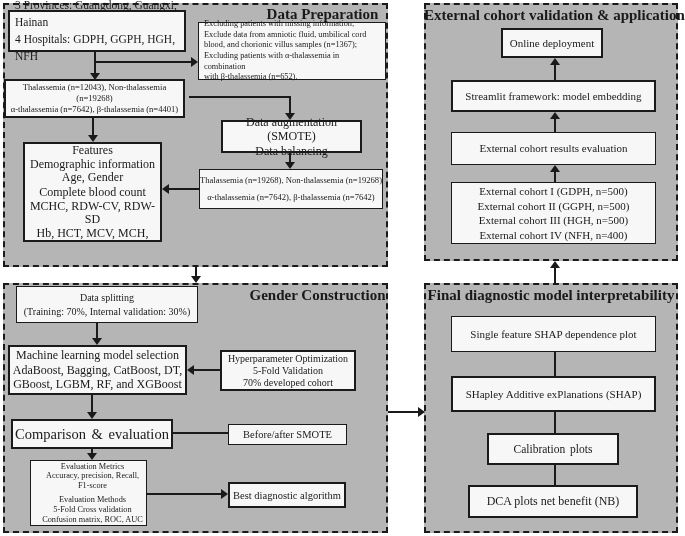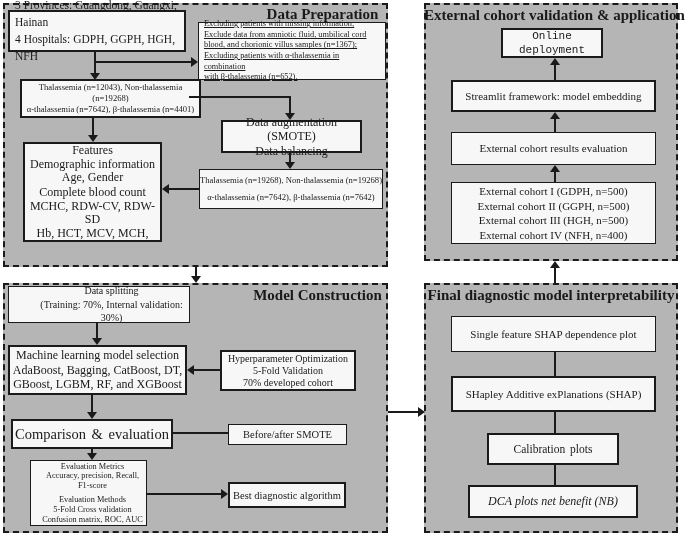--- a/index.html
+++ b/index.html
@@ -30,53 +30,53 @@
   .fs86 { font-size:8.6px;  line-height:11px; }
   .fs10 { font-size:10px;   line-height:13.5px; }
   .fs105{ font-size:10.5px; line-height:13px; }
   .fs11 { font-size:11px;   line-height:14.5px; }
   .fs115{ font-size:11.5px; line-height:17px; }
   .fs12 { font-size:12px;   line-height:14.5px; }
   .fs14 { font-size:14.5px; line-height:16px; word-spacing:2px; }
 
   .features-box div:empty { height:7px; }
   .metrics-box div:nth-child(4) { margin-top:4px; }
-  .exclusion-box { padding:18px 5px;text-decoration:underline; }
+  .exclusion-box { padding:18px 5px; }
   .exclusion-box div { width:100%; }
   .sources-box { padding-left:5px; }
 </style>
 </head>
 <body>
 
 <div class="stage">
 
   <section class="panel" style="left:3px; top:3px; width:385px; height:264px;"></section>
   <section class="panel" style="left:424px; top:3px; width:254px; height:258px;"></section>
   <section class="panel" style="left:3px; top:283px; width:385px; height:250px;"></section>
   <section class="panel" style="left:424px; top:283px; width:254px; height:250px;"></section>
 
   <div class="ptitle" style="left:250px; top:6px; width:145px;">Data Preparation</div>
   <div class="ptitle" style="left:424px; top:7px; width:254px;">External cohort validation &amp; application</div>
-  <div class="ptitle" style="left:245px; top:287px; width:145px;">Model Construction</div>
+  <div class="ptitle" style="left:245px; top:287px; width:145px;">Gender Construction</div>
   <div class="ptitle" style="left:424px; top:287px; width:254px;">Final diagnostic model interpretability</div>
 
   <div class="box b2 fs115 left-align sources-box" style="left:8px; top:10px; width:178px; height:42px;">
       <div>3 Provinces: Guangdong, Guangxi, Hainan</div>
       <div>4 Hospitals: GDPH, GGPH, HGH, NFH</div>
     </div>
 
   <div class="box fs8 left-align exclusion-box" style="left:198px; top:22px; width:188px; height:58px;">
       <div>Excluding patients with missing information;</div>
       <div>Exclude data from amniotic fluid, umbilical cord</div>
       <div>blood, and chorionic villus samples (n=1367);</div>
       <div>Excluding patients with α-thalassemia in combination</div>
       <div>with β-thalassemia (n=652).</div>
     </div>
 
-  <div class="box b2 fs86 evenly" style="left:20px; top:79px; width:181px; height:39px;align-items:center;">
+  <div class="box b2 fs86 evenly" style="left:4px; top:79px; width:181px; height:39px;align-items:center;">
       <div>Thalassemia (n=12043), Non-thalassemia (n=19268)</div>
       <div>α-thalassemia (n=7642), β-thalassemia (n=4401)</div>
     </div>
 
   <div class="box b2 fs12" style="left:221px; top:120px; width:141px; height:33px;">
       <div>Data augmentation (SMOTE)</div>
       <div>Data balancing</div>
     </div>
 
   <div class="box fs86 evenly" style="left:199px; top:169px; width:184px; height:40px;">
@@ -87,34 +87,34 @@
   <div class="box b25 fs12 features-box" style="left:23px; top:142px; width:139px; height:100px; line-height:13.5px;">
       <div>Features</div>
       <div>Demographic information</div>
       <div>Age, Gender</div>
       <div></div>
       <div>Complete blood count</div>
       <div>MCHC, RDW-CV, RDW-SD</div>
       <div>Hb, HCT, MCV, MCH,</div>
     </div>
 
-  <div class="box b2 fs11" style="left:501px; top:28px; width:102px; height:30px;font-family:Liberation Mono, monospace;">Online deployment</div>
+  <div class="box b2 fs11" style="left:501px; top:28px; width:102px; height:30px;">Online deployment</div>
 
   <div class="box b2 fs11" style="left:451px; top:80px; width:205px; height:32px;">Streamlit framework: model embedding</div>
 
   <div class="box fs11" style="left:451px; top:132px; width:205px; height:33px;">External cohort results evaluation</div>
 
   <div class="box fs11" style="left:451px; top:182px; width:205px; height:62px;">
       <div>External cohort I (GDPH, n=500)</div>
       <div>External cohort II (GGPH, n=500)</div>
       <div>External cohort III (HGH, n=500)</div>
       <div>External cohort IV (NFH, n=400)</div>
     </div>
 
-  <div class="box fs10" style="left:8px; top:286px; width:182px; height:37px;padding-left:25px;">
+  <div class="box fs10" style="left:16px; top:286px; width:182px; height:37px;">
       <div>Data splitting</div>
       <div>(Training: 70%, Internal validation: 30%)</div>
     </div>
 
   <div class="box b25 fs12" style="left:8px; top:345px; width:179px; height:50px;">
       <div>Machine learning model selection</div>
       <div>AdaBoost, Bagging, CatBoost, DT,</div>
       <div>GBoost, LGBM, RF, and XGBoost</div>
     </div>
 
@@ -138,21 +138,21 @@
     </div>
 
   <div class="box b2 fs105" style="left:228px; top:482px; width:118px; height:26px;">Best diagnostic algorithm</div>
 
   <div class="box fs11" style="left:451px; top:316px; width:205px; height:36px;">Single feature SHAP dependence plot</div>
 
   <div class="box b2 fs11" style="left:451px; top:376px; width:205px; height:36px;">SHapley Additive exPlanations (SHAP)</div>
 
   <div class="box b2 fs115" style="left:487px; top:433px; width:132px; height:32px; word-spacing:2px;">Calibration plots</div>
 
-  <div class="box b2 fs12" style="left:468px; top:485px; width:170px; height:33px;font-style:italic;">DCA plots net benefit (NB)</div>
+  <div class="box b2 fs12" style="left:468px; top:485px; width:170px; height:33px;">DCA plots net benefit (NB)</div>
 
   <div class="vl" style="left:94px; top:52px; height:21px;"></div>
   <div class="arr down" style="left:90px; top:73px;"></div>
   <div class="hl" style="left:94px; top:61px; width:97px;"></div>
   <div class="arr right" style="left:191px; top:57px;"></div>
   <div class="vl" style="left:92px; top:118px; height:18px;"></div>
   <div class="arr down" style="left:88px; top:135px;"></div>
   <div class="hl" style="left:189px; top:96px; width:102px;"></div>
   <div class="vl" style="left:289px; top:96px; height:18px;"></div>
   <div class="arr down" style="left:285px; top:113px;"></div>

